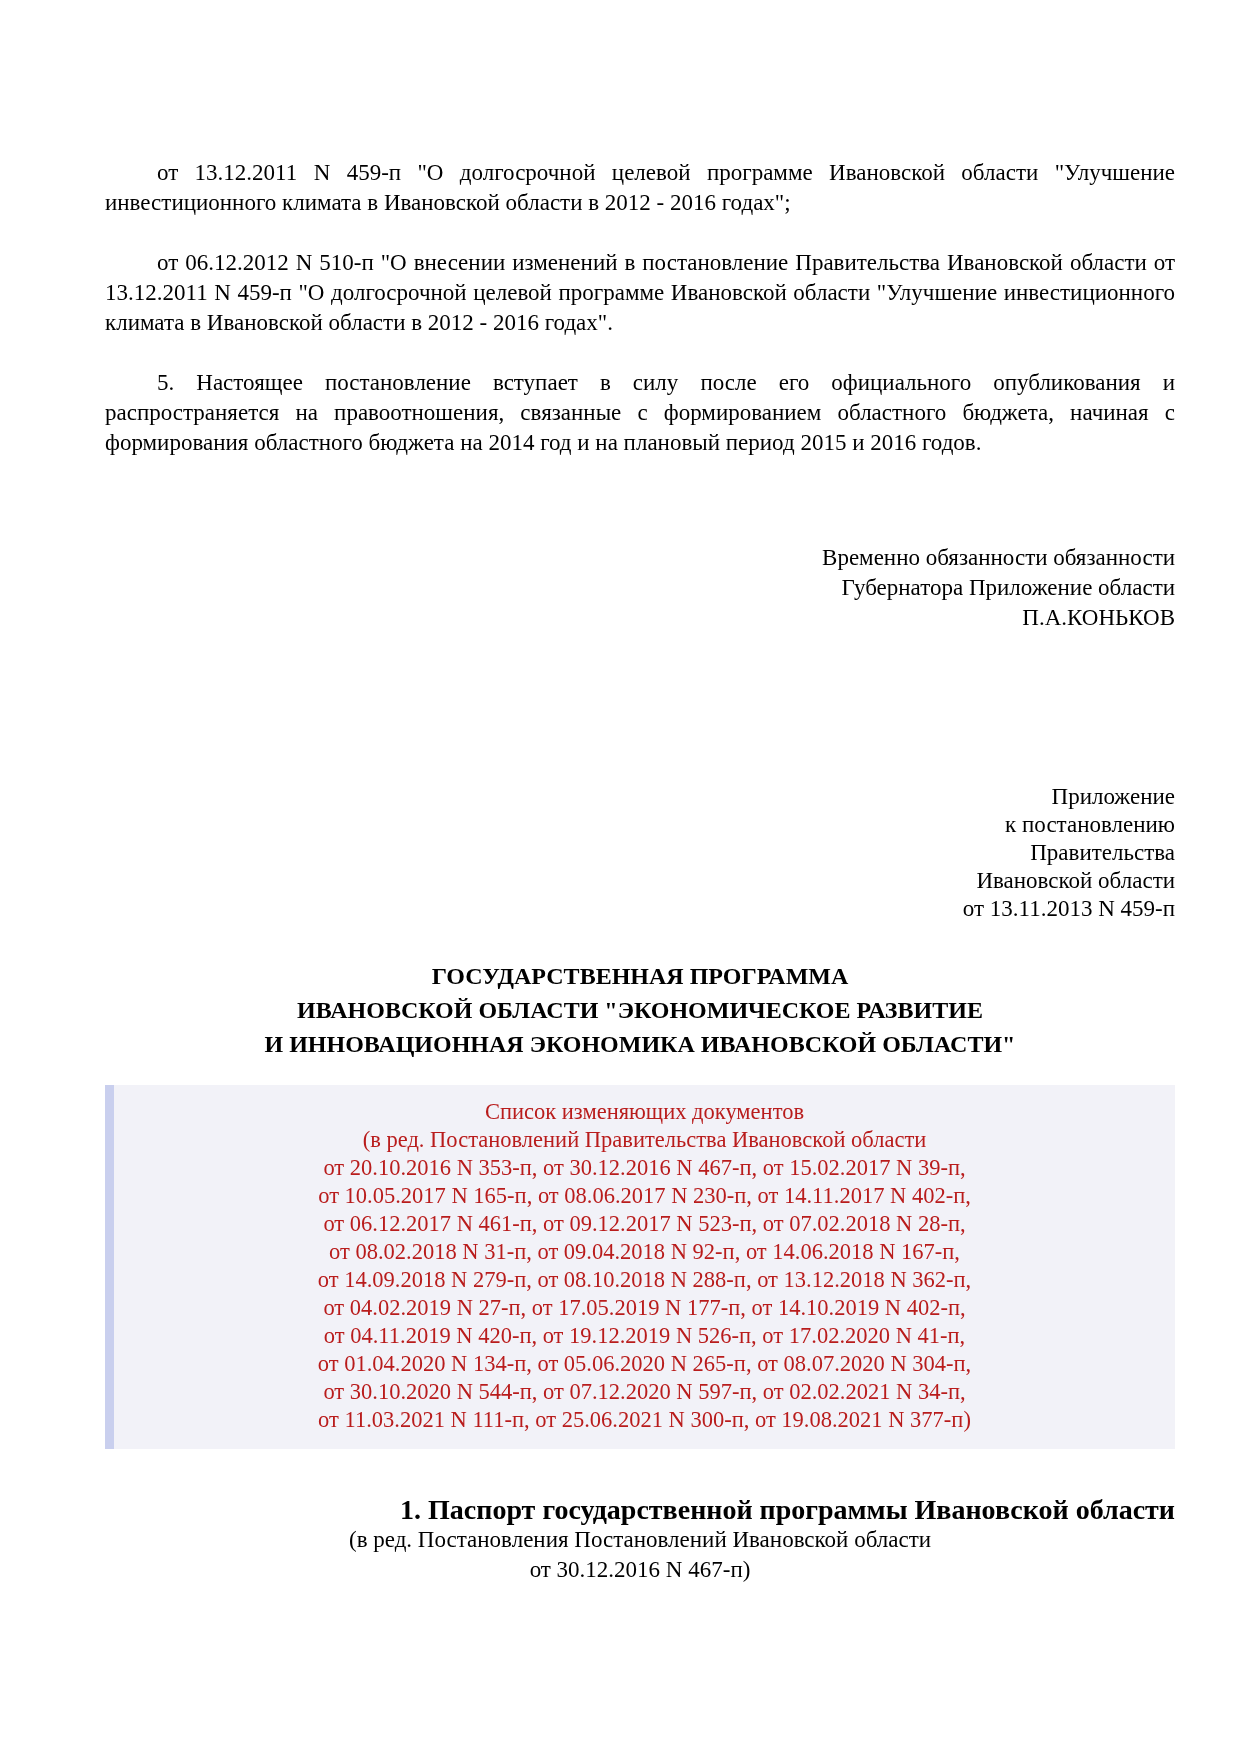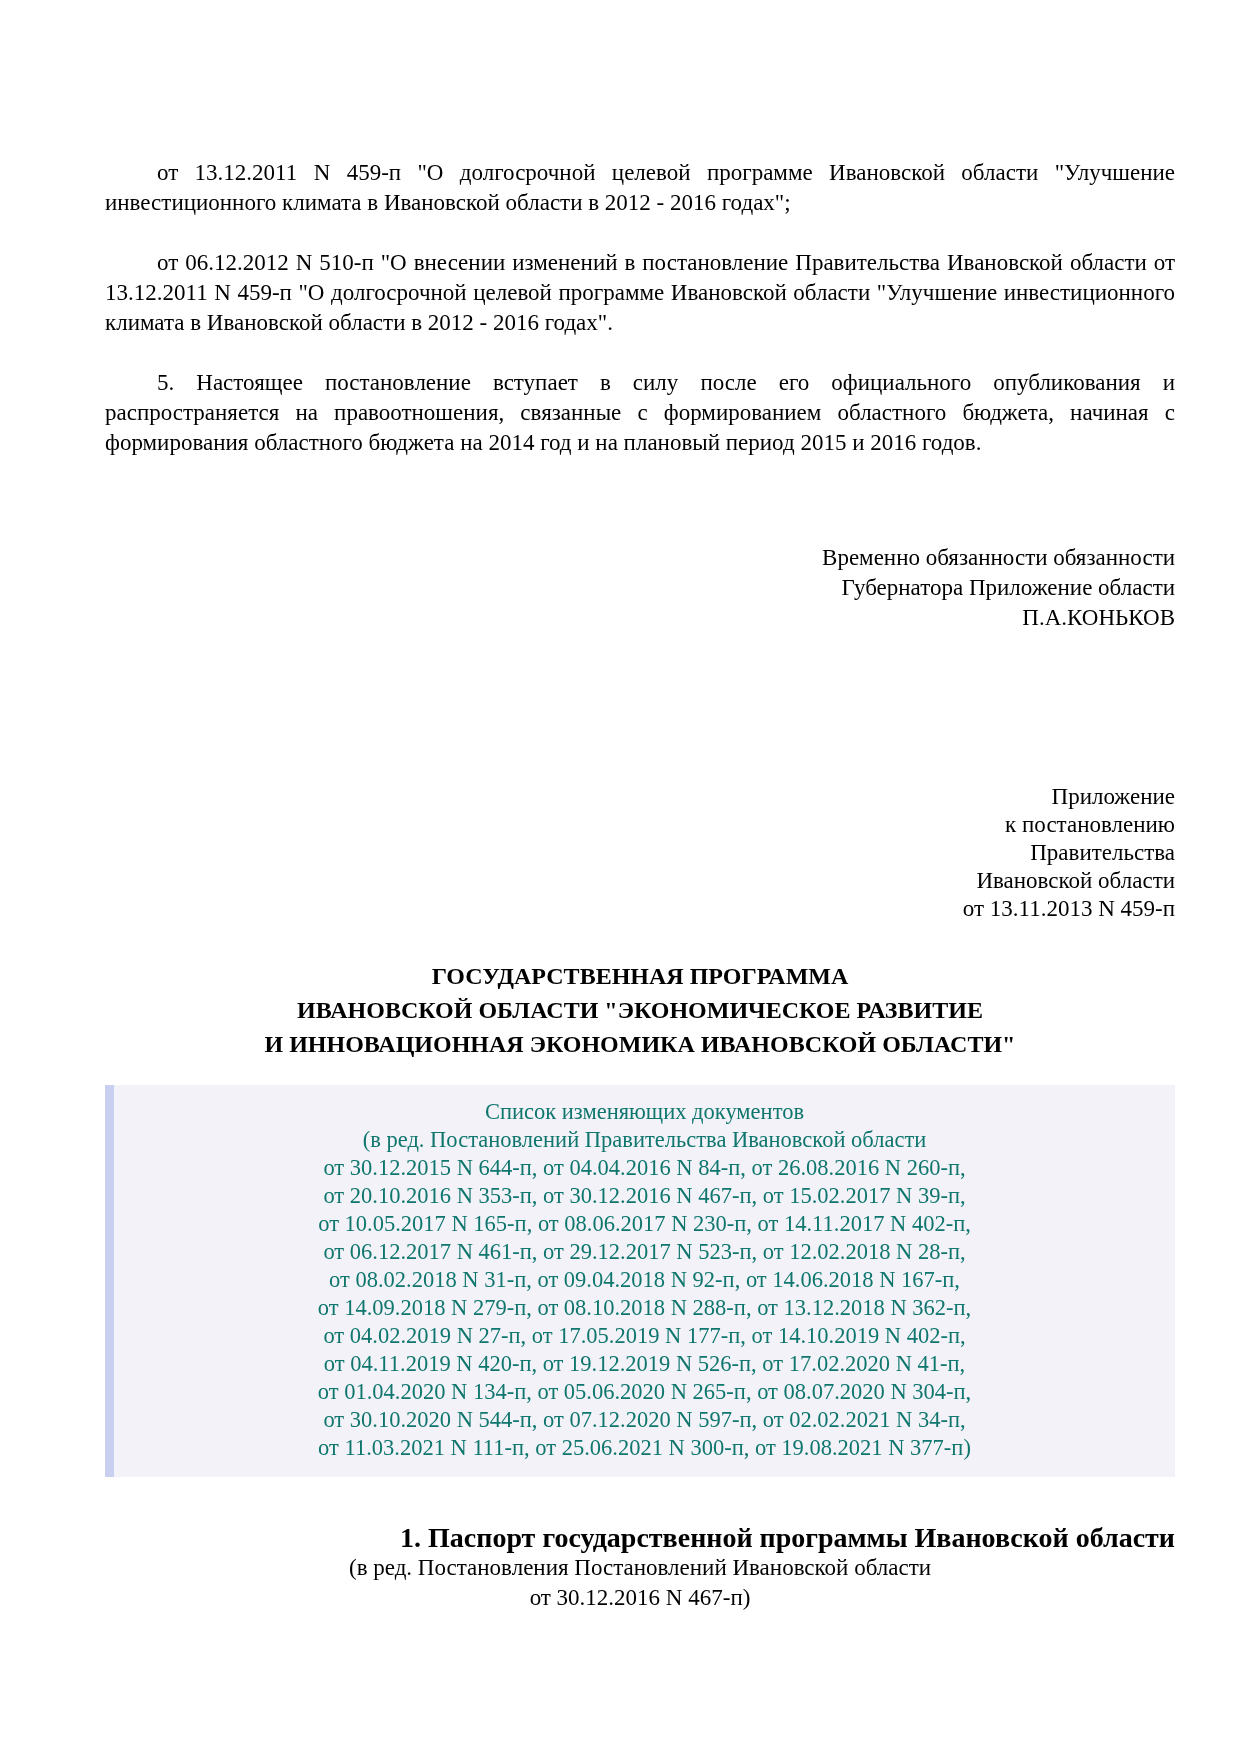--- a/index.html
+++ b/index.html
@@ -56,21 +56,21 @@
   .amendments-bar {
     flex: 0 0 9px;
     background: #c9cfee;
   }
   .amendments-body {
     flex: 1 1 auto;
     padding: 13px 10px 15px 10px;
     font-size: 22.5px;
     line-height: 28px;
     text-align: center;
-    color: #0f766e;
+    color: #b91c1c;
   }
   .section-heading {
     font-size: 28px;
     line-height: 30px;
     font-weight: bold;
     text-align: right;
   }
   .section-sub {
     font-size: 23px;
     line-height: 30px;
@@ -117,24 +117,23 @@
       <div>ГОСУДАРСТВЕННАЯ ПРОГРАММА</div>
       <div>ИВАНОВСКОЙ ОБЛАСТИ "ЭКОНОМИЧЕСКОЕ РАЗВИТИЕ</div>
       <div>И ИННОВАЦИОННАЯ ЭКОНОМИКА ИВАНОВСКОЙ ОБЛАСТИ"</div>
     </div>
 
     <div class="amendments-box">
       <div class="amendments-bar"></div>
       <div class="amendments-body">
         <div>Список изменяющих документов</div>
         <div>(в ред. Постановлений Правительства Ивановской области</div>
-        <div>от 30.12.2015 N 644-п, от 04.04.2016 N 84-п, от 26.08.2016 N 260-п,</div>
         <div>от 20.10.2016 N 353-п, от 30.12.2016 N 467-п, от 15.02.2017 N 39-п,</div>
         <div>от 10.05.2017 N 165-п, от 08.06.2017 N 230-п, от 14.11.2017 N 402-п,</div>
-        <div>от 06.12.2017 N 461-п, от 29.12.2017 N 523-п, от 12.02.2018 N 28-п,</div>
+        <div>от 06.12.2017 N 461-п, от 09.12.2017 N 523-п, от 07.02.2018 N 28-п,</div>
         <div>от 08.02.2018 N 31-п, от 09.04.2018 N 92-п, от 14.06.2018 N 167-п,</div>
         <div>от 14.09.2018 N 279-п, от 08.10.2018 N 288-п, от 13.12.2018 N 362-п,</div>
         <div>от 04.02.2019 N 27-п, от 17.05.2019 N 177-п, от 14.10.2019 N 402-п,</div>
         <div>от 04.11.2019 N 420-п, от 19.12.2019 N 526-п, от 17.02.2020 N 41-п,</div>
         <div>от 01.04.2020 N 134-п, от 05.06.2020 N 265-п, от 08.07.2020 N 304-п,</div>
         <div>от 30.10.2020 N 544-п, от 07.12.2020 N 597-п, от 02.02.2021 N 34-п,</div>
         <div>от 11.03.2021 N 111-п, от 25.06.2021 N 300-п, от 19.08.2021 N 377-п)</div>
       </div>
     </div>
 

